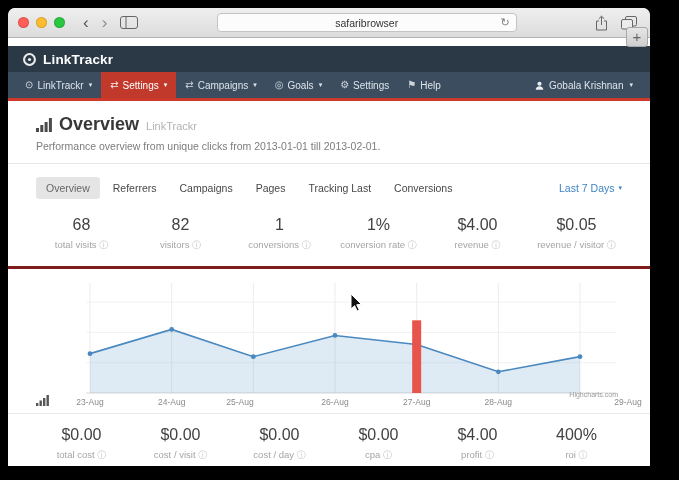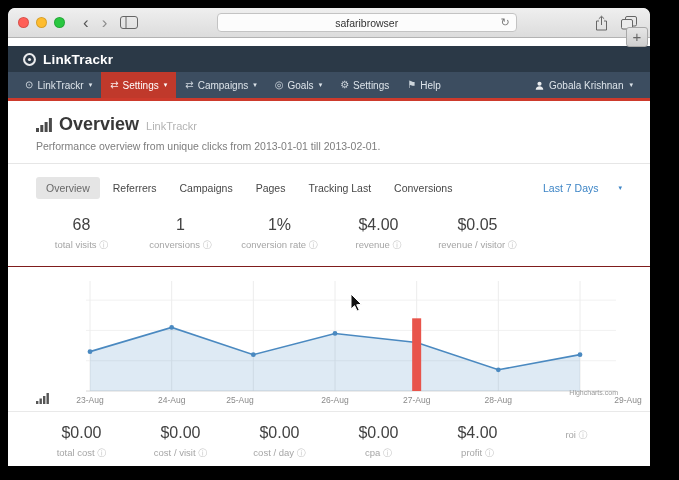--- a/index.html
+++ b/index.html
@@ -50,28 +50,28 @@
   .title-row { display:flex; align-items:baseline; gap:7px; }
   .title-icon { align-self:center; display:inline-flex; }
   .page-title { font-size:18px; font-weight:600; color:#383838; }
   .title-suffix { font-size:11px; color:#b3b3b3; }
   .desc { font-size:10.5px; color:#7d7d7d; margin-top:5px; }
 
   .tabs-row { display:flex; align-items:center; padding:13px 28px 9px; }
   .tabs { display:flex; }
   .tab { font-size:10.5px; color:#474747; padding:5px 10px; border-radius:3px; margin-right:3px; }
   .tab.active { background:#e5e5e5; color:#686868; }
-  .date-range { margin-left:auto; font-size:10.5px; color:#3d85c6; display:flex; align-items:center; gap:19px; }
+  .date-range { margin-left:auto; font-size:10.5px; color:#3d85c6; display:flex; align-items:center; gap:3px; }
 
   .stats { display:grid; grid-template-columns:repeat(6,1fr); padding:8px 24px 14px; text-align:center; }
   .stat-value { font-size:16px; color:#424242; }
   .stat-label { font-size:9.5px; color:#a5a5a5; margin-top:5px; }
   .info { font-size:9px; color:#c6c6c6; }
 
-  .chart-section { border-top:1px solid #7f1d1d; border-bottom:1px solid #e9e9e9;
+  .chart-section { border-top:3px solid #7f1d1d; border-bottom:1px solid #e9e9e9;
                    padding:10px 28px 2px; position:relative;text-decoration:underline; }
   .chart-plot { margin-left:50px; margin-right:6px; height:116px; position:relative; }
   .chart-xlabels { margin-left:50px; margin-right:6px; height:16px; position:relative;
                    font-size:8.5px; color:#8a8a8a; }
   .chart-xlabels span { position:absolute; top:2px; transform:translateX(-50%); white-space:nowrap; }
   .credit { position:absolute; right:32px; bottom:15px; font-size:7px; color:#9a9a9a; }
   .mini-bars { position:absolute; left:28px; bottom:7px; display:inline-flex; }
 
   .stats.bottom { padding:12px 24px 10px; }
 
@@ -202,20 +202,24 @@
         <div class="date-range">
           <span>Last 7 Days</span>
           <span class="caret">▾</span>
         </div>
       </div>
 
       <div class="stats">
           <div class="stat">
             <div class="stat-value">68</div>
             <div class="stat-label">total visits <span class="info">ⓘ</span></div>
+          </div>
+          <div class="stat">
+            <div class="stat-value">82</div>
+            <div class="stat-label">visitors <span class="info">ⓘ</span></div>
           </div>
           <div class="stat">
             <div class="stat-value">1</div>
             <div class="stat-label">conversions <span class="info">ⓘ</span></div>
           </div>
           <div class="stat">
             <div class="stat-value">1%</div>
             <div class="stat-label">conversion rate <span class="info">ⓘ</span></div>
           </div>
           <div class="stat">
@@ -286,20 +290,21 @@
           </div>
           <div class="stat">
             <div class="stat-value">$0.00</div>
             <div class="stat-label">cpa <span class="info">ⓘ</span></div>
           </div>
           <div class="stat">
             <div class="stat-value">$4.00</div>
             <div class="stat-label">profit <span class="info">ⓘ</span></div>
           </div>
           <div class="stat">
+            <div class="stat-value">400%</div>
             <div class="stat-label">roi <span class="info">ⓘ</span></div>
           </div>
         </div>
     </div>
   </div>
 
   <span class="cursor">
     <svg width="13" height="19" viewBox="0 0 13 19">
         <path d="M1 1l10.3 10.3-4.6.5 2.6 5.2-2.2 1-2.5-5.3L1 16z" fill="#111" stroke="#fff" stroke-width="1"></path>
       </svg>

